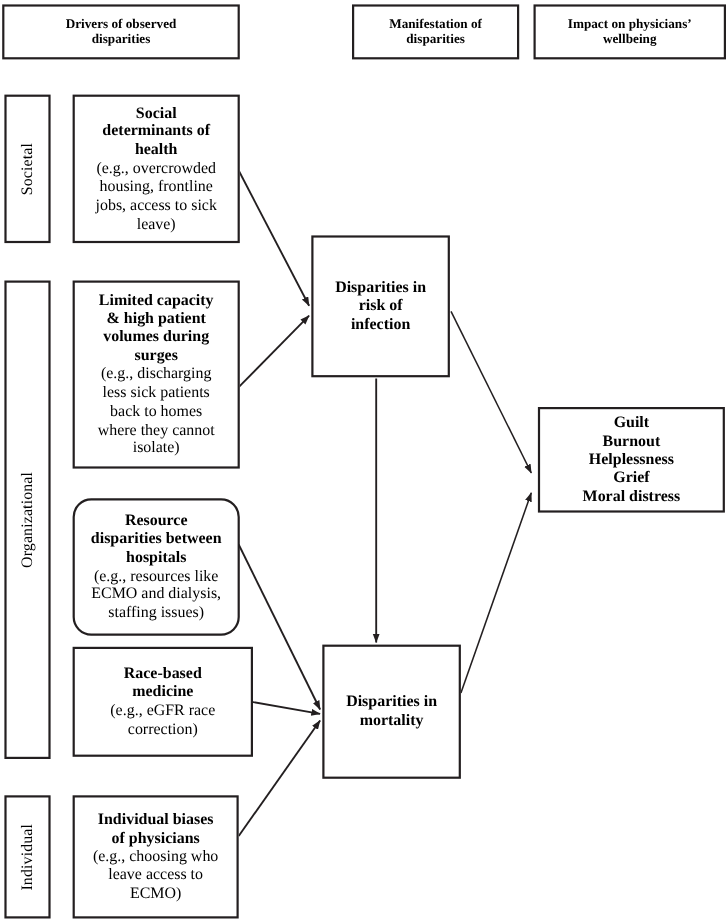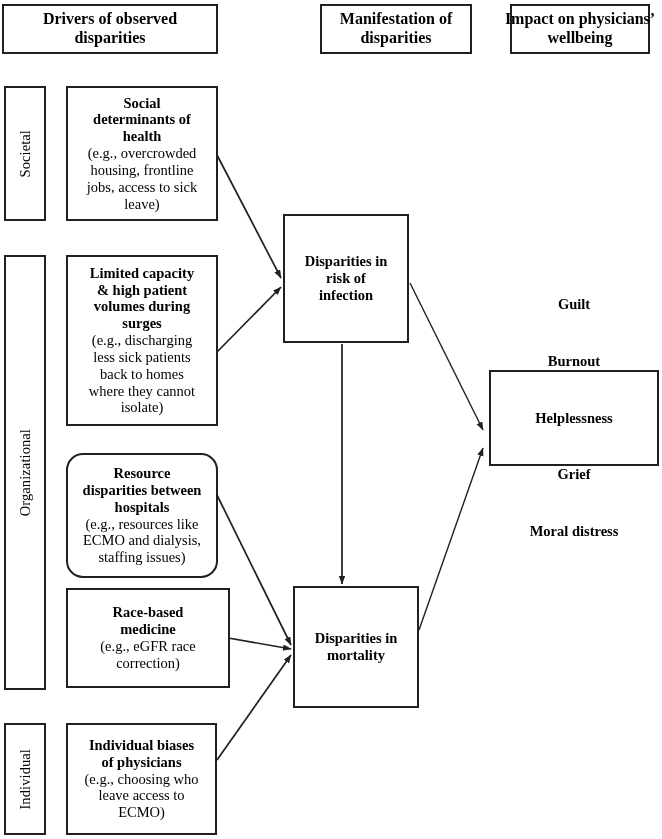--- a/index.html
+++ b/index.html
@@ -31,21 +31,21 @@
     align-items: center;
     justify-content: center;
     text-align: center;
     line-height: 1.16;
     font-size: 14.5px;
     padding: 2px 4px;
     z-index: 3;
   }
   .hdr {
     font-weight: bold;
-    font-size: 16px;
+    font-size: 12px;
   }
   .title-line { display: block; white-space: nowrap; }
   .bold-head {
     font-weight: bold;
     display: block;
   }
   .eg {
     font-weight: normal;
     display: block;
   }
@@ -106,21 +106,21 @@
   <div class="box hdr" style="left:2px; top:4px; width:216px; height:50px;">
     <span class="title-line">Drivers of observed</span>
     <span class="title-line">disparities</span>
   </div>
 
   <div class="box hdr" style="left:272px; top:4px; width:152px; height:50px;margin-left:48px;">
     <span class="title-line">Manifestation of</span>
     <span class="title-line">disparities</span>
   </div>
 
-  <div class="box hdr" style="left:510px; top:4px; width:140px; height:50px;">
+  <div class="box hdr" style="left:485px; top:4px; width:175px; height:50px;">
     <span class="title-line">Impact on physicians’</span>
     <span class="title-line">wellbeing</span>
   </div>
 
   <div class="band" style="left:4px; top:86px; width:42px; height:135px;">
     <span>Societal</span>
   </div>
 
   <div class="band" style="left:4px; top:255px; width:42px; height:435px;">
     <span>Organizational</span>
@@ -180,21 +180,21 @@
     <span class="bold-head">Disparities in</span>
     <span class="bold-head">risk of</span>
     <span class="bold-head">infection</span>
   </div>
 
   <div class="box" style="left:293px; top:586px; width:126px; height:122px; font-weight:bold;">
     <span class="bold-head">Disparities in</span>
     <span class="bold-head">mortality</span>
   </div>
 
-  <div class="box" style="left:489px; top:370px; width:170px; height:96px; font-weight:bold;gap:40px;">
+  <div class="box" style="left:489px; top:370px; width:170px; height:96px; font-weight:bold;">
     <span class="bold-head">Guilt</span>
     <span class="bold-head">Burnout</span>
     <span class="bold-head">Helplessness</span>
     <span class="bold-head">Grief</span>
     <span class="bold-head">Moral distress</span>
   </div>
 
 </div>
 
 </body></html>

